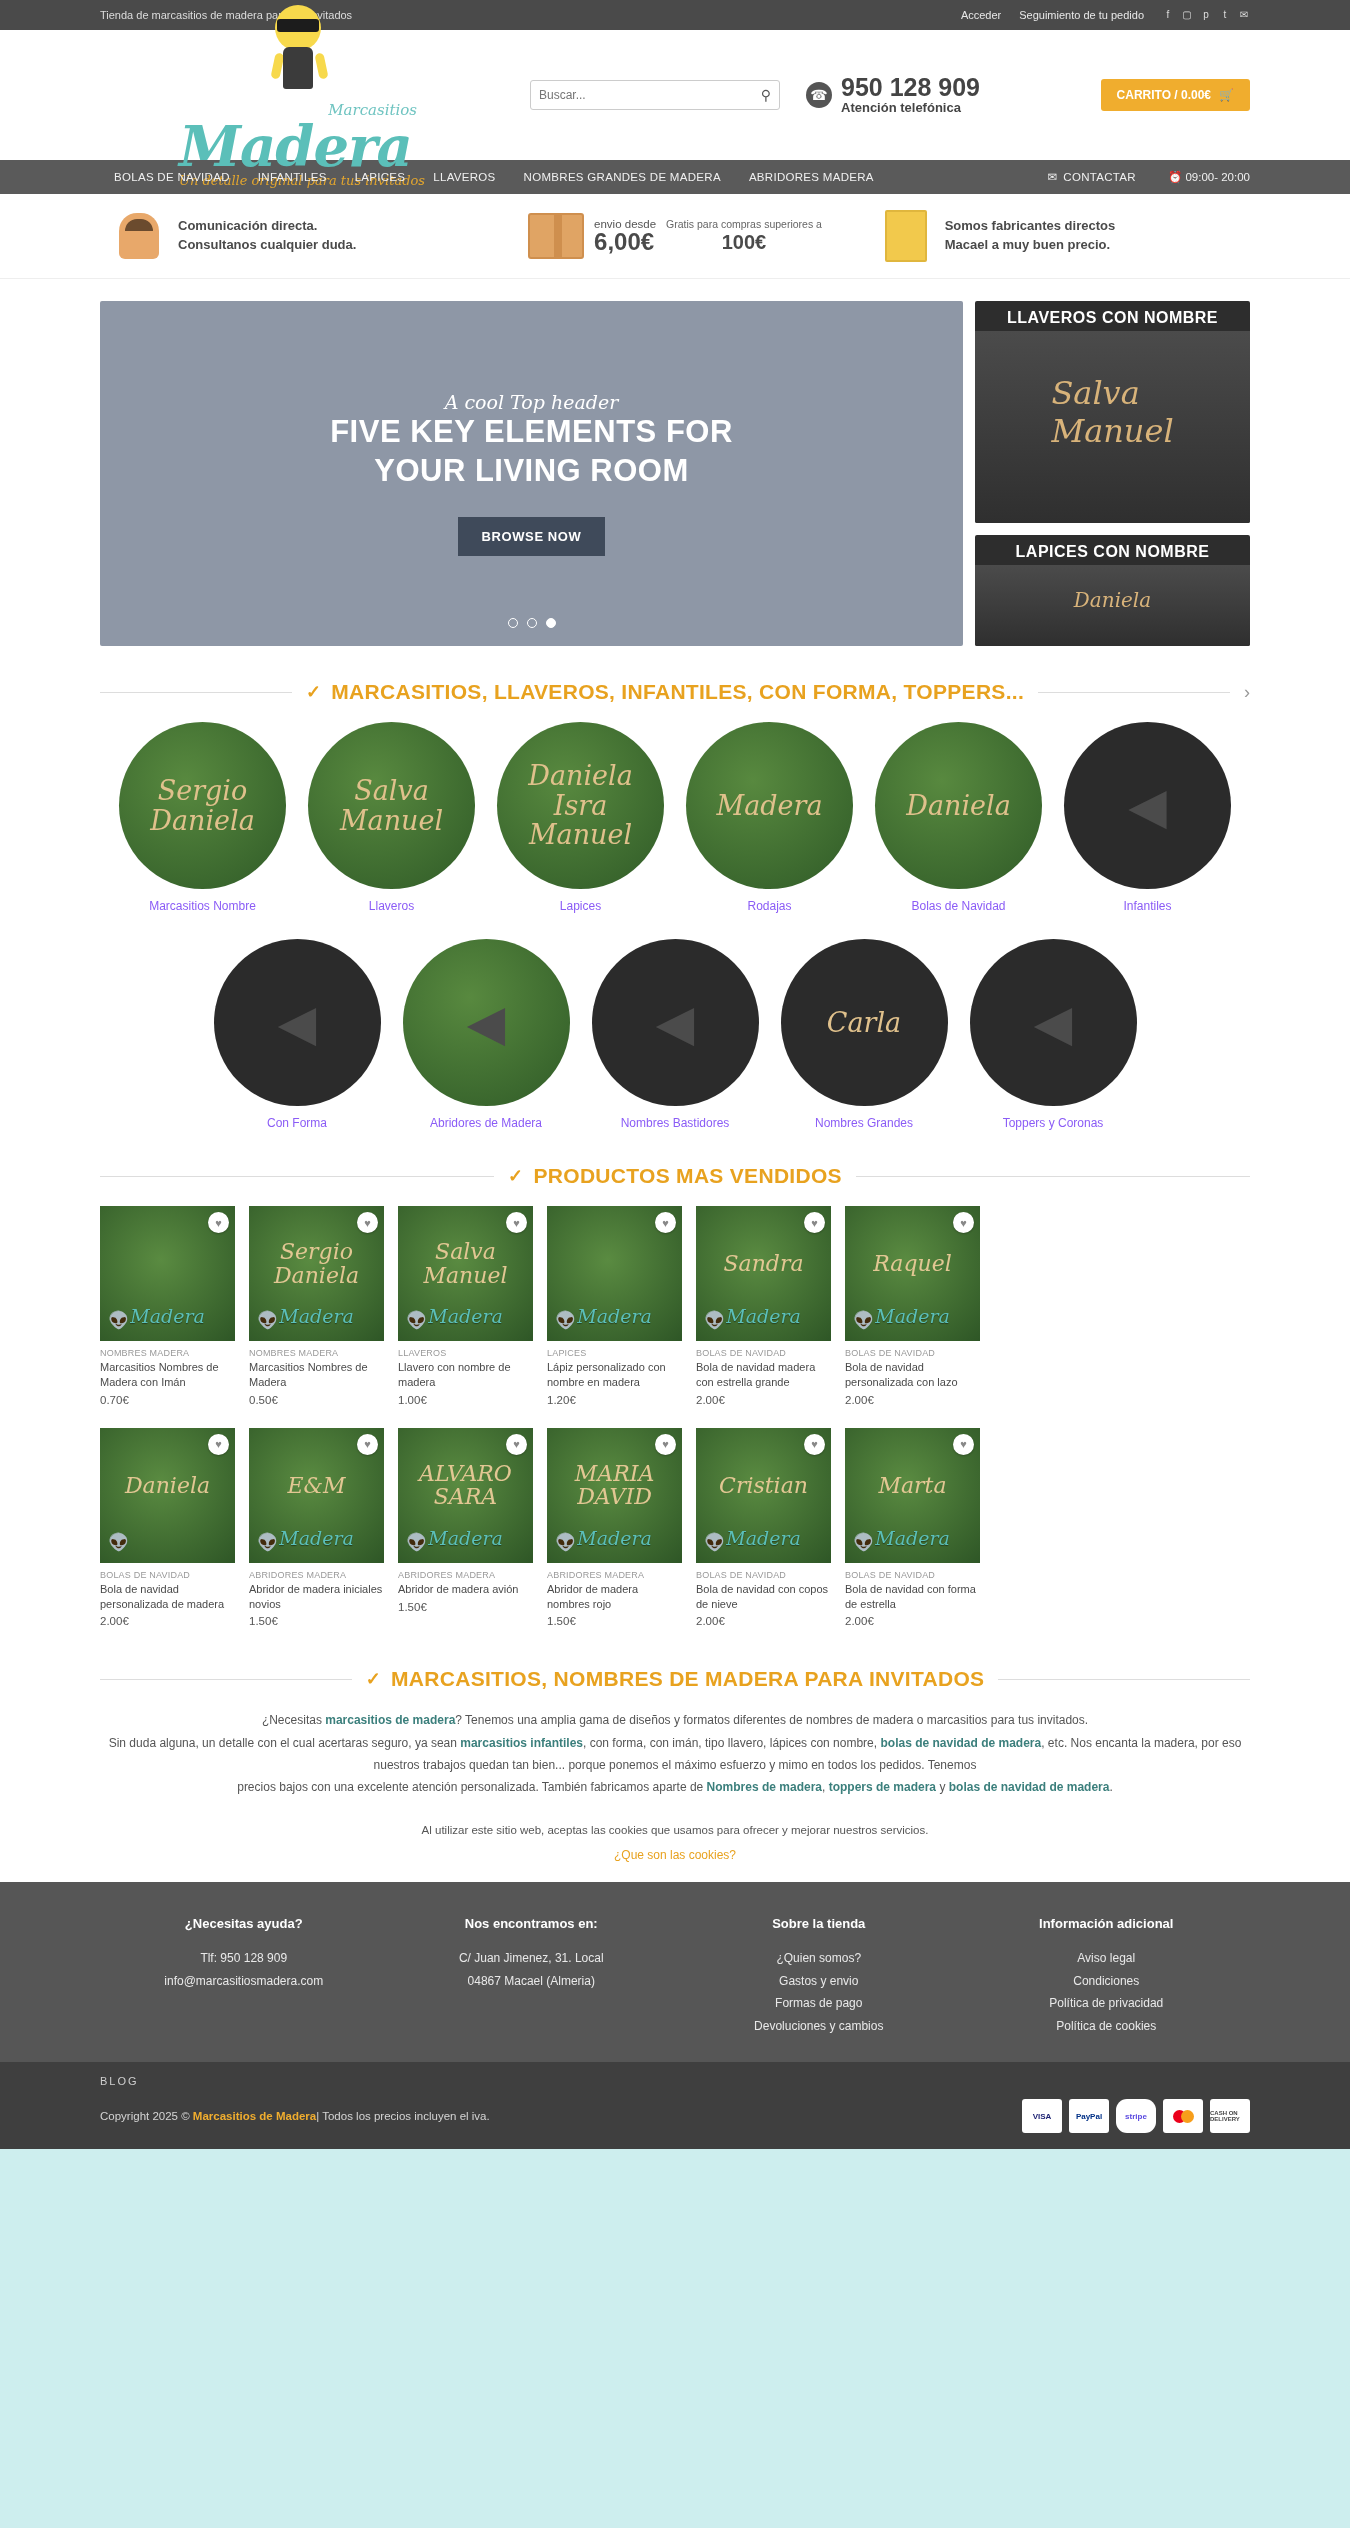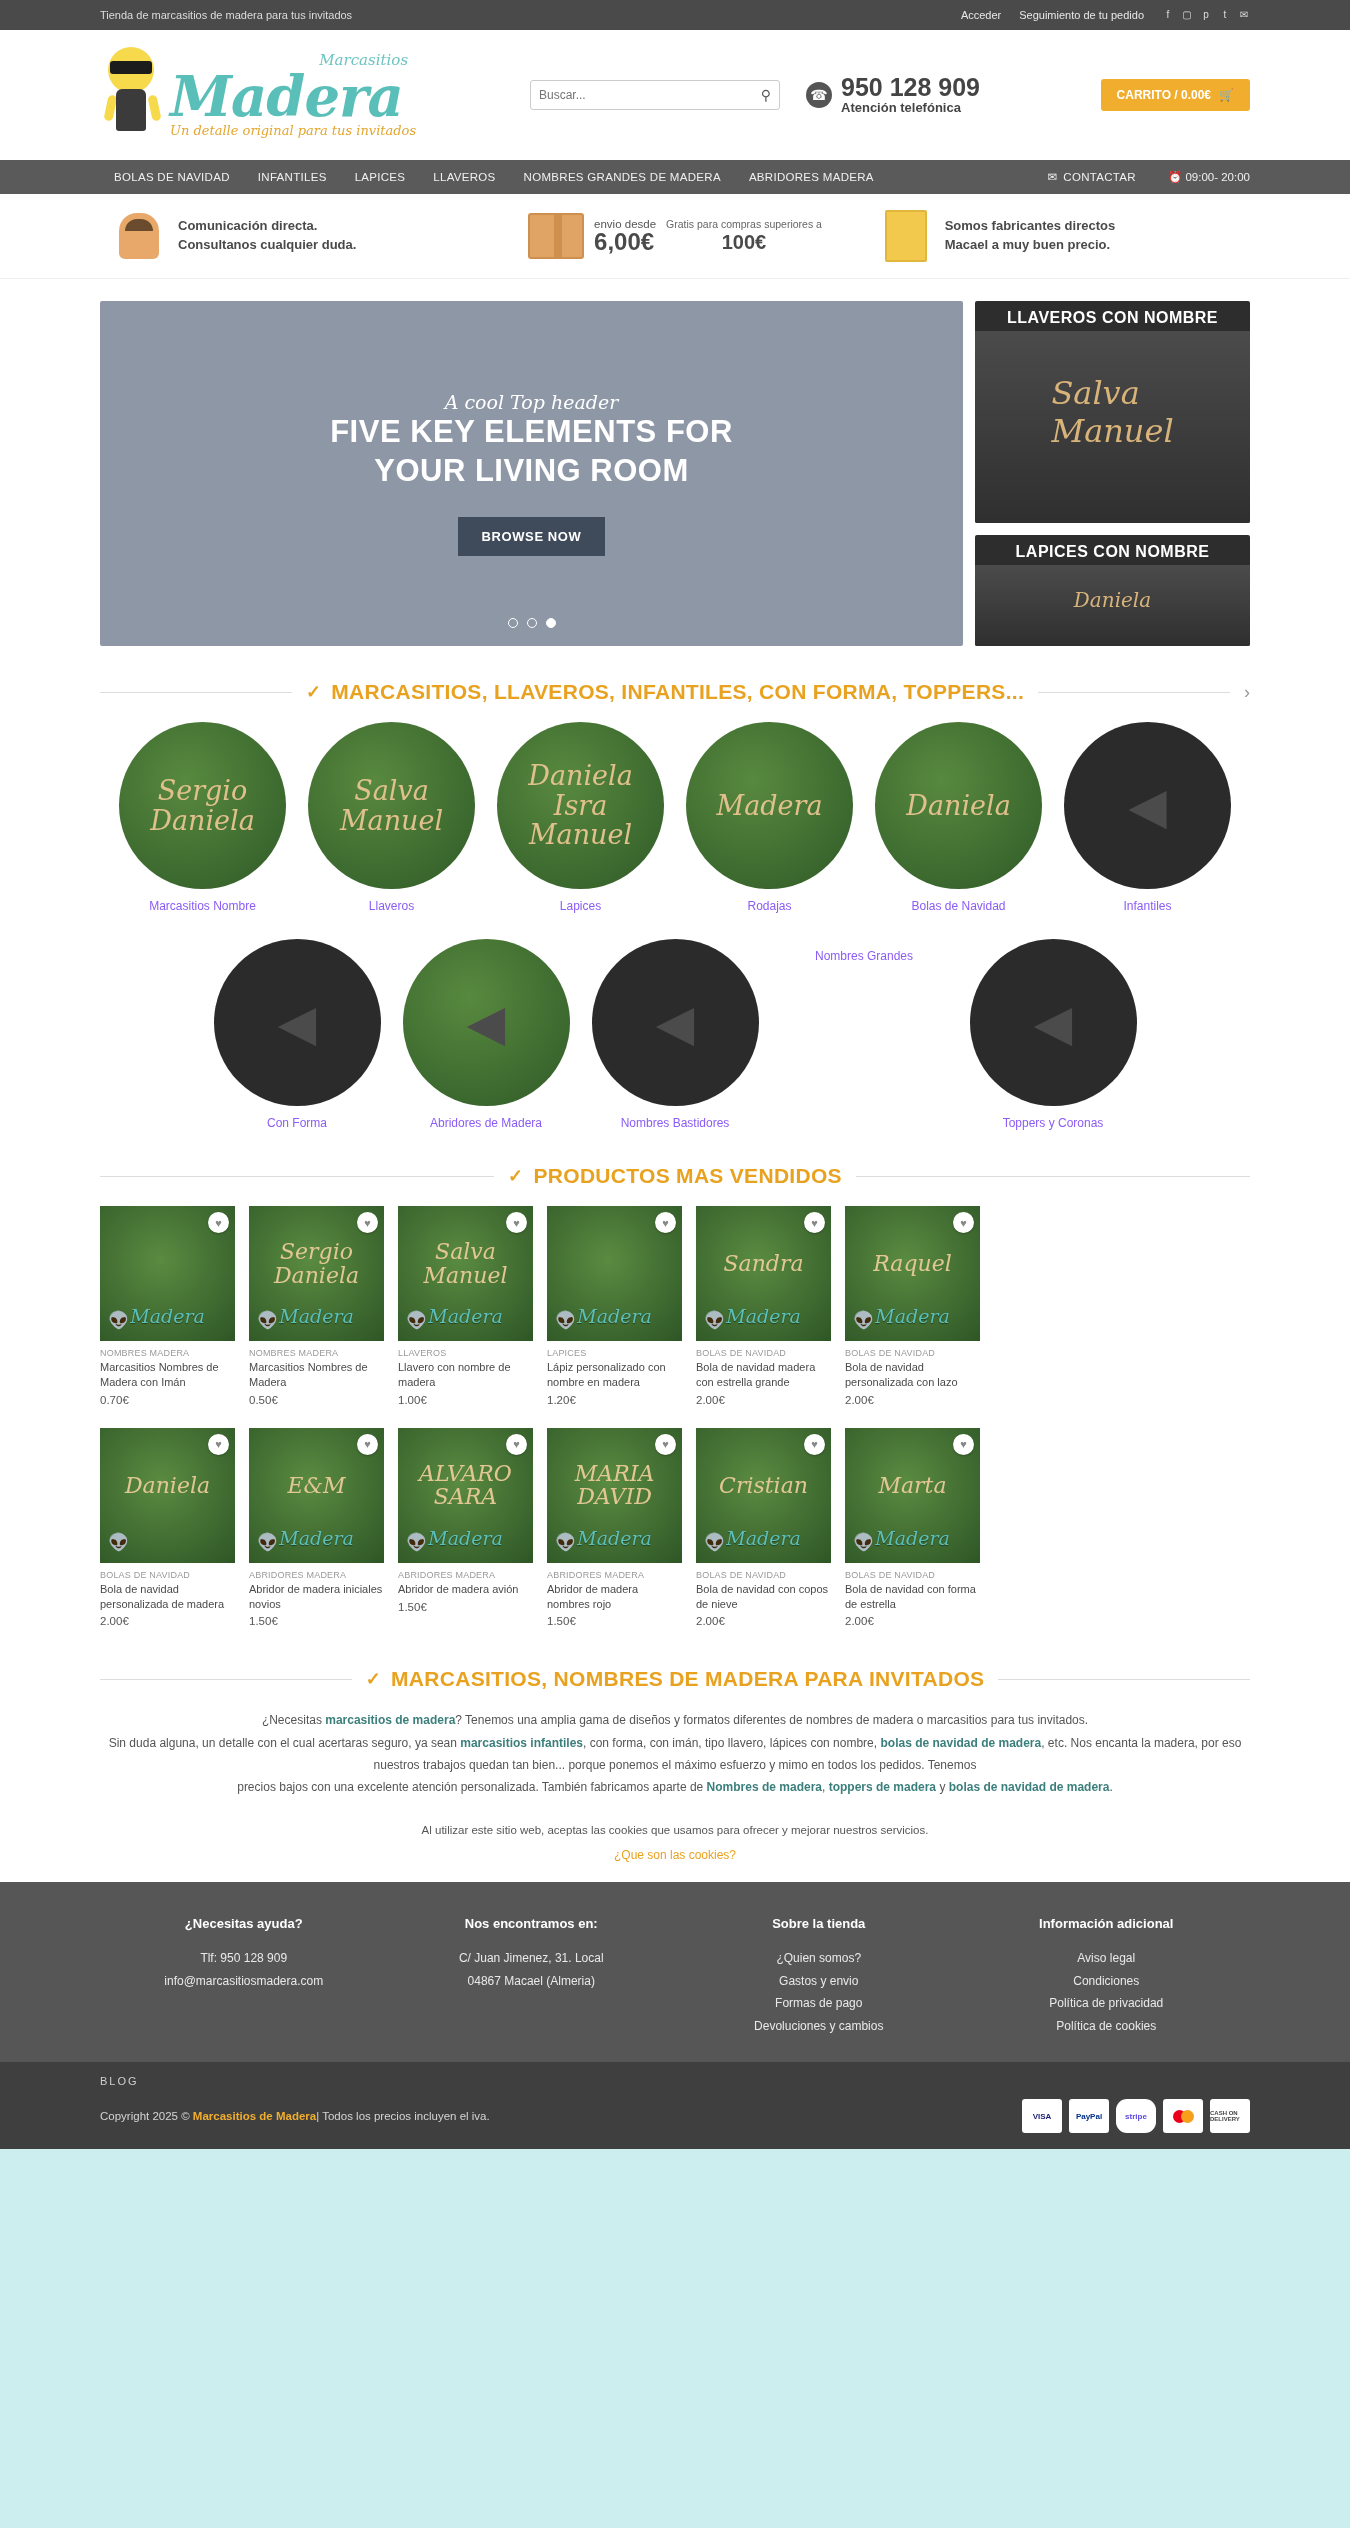--- a/index.html
+++ b/index.html
@@ -35,21 +35,21 @@
   .topbar-right a { color: #e8e8e8; text-decoration: none; }
   .social { display: flex; gap: 7px; align-items: center; }
   .social span {
     display: inline-block; width: 12px; height: 12px; line-height: 12px;
     font-size: 10px; color: #ddd; text-align: center;
   }
 
   
   .header { background: #fff; height: 130px; }
   .header .wrap { display: flex; align-items: center; height: 130px; }
-  .logo-box { width: 400px; display: flex; align-items: center; }
+  .logo-box { width: 400px; display: flex; align-items: center; flex-direction: column; }
   .mascot { width: 66px; height: 100px; position: relative; }
   .mascot .bulb {
     position: absolute; left: 8px; top: 2px; width: 46px; height: 46px;
     background: #f7d94c; border-radius: 50%;
   }
   .mascot .glasses {
     position: absolute; left: 10px; top: 16px; width: 42px; height: 13px;
     background: #1c1c1c; border-radius: 3px;
   }
   .mascot .body {
@@ -452,20 +452,23 @@
             </div>
             <div class="cat-lbl">Abridores de Madera</div>
           </div>
           <div class="cat">
             <div class="circle dark">
               <div class="ph">◀</div>
             </div>
             <div class="cat-lbl">Nombres Bastidores</div>
           </div>
           <div class="cat">
+            <div class="circle dark">
+              <div class="script">Carla</div>
+            </div>
             <div class="cat-lbl">Nombres Grandes</div>
           </div>
           <div class="cat">
             <div class="circle dark">
               <div class="ph">◀</div>
             </div>
             <div class="cat-lbl">Toppers y Coronas</div>
           </div>
         </div>
 

